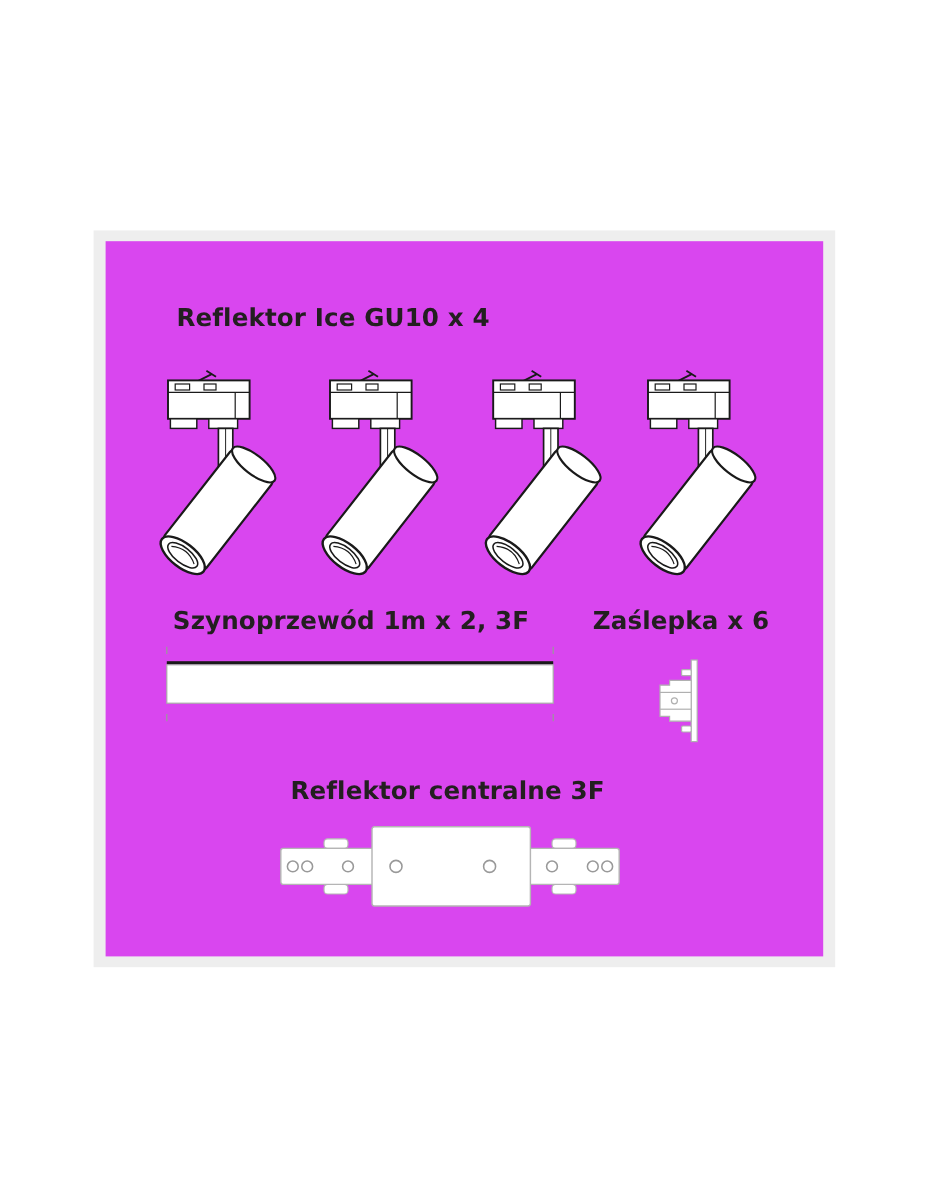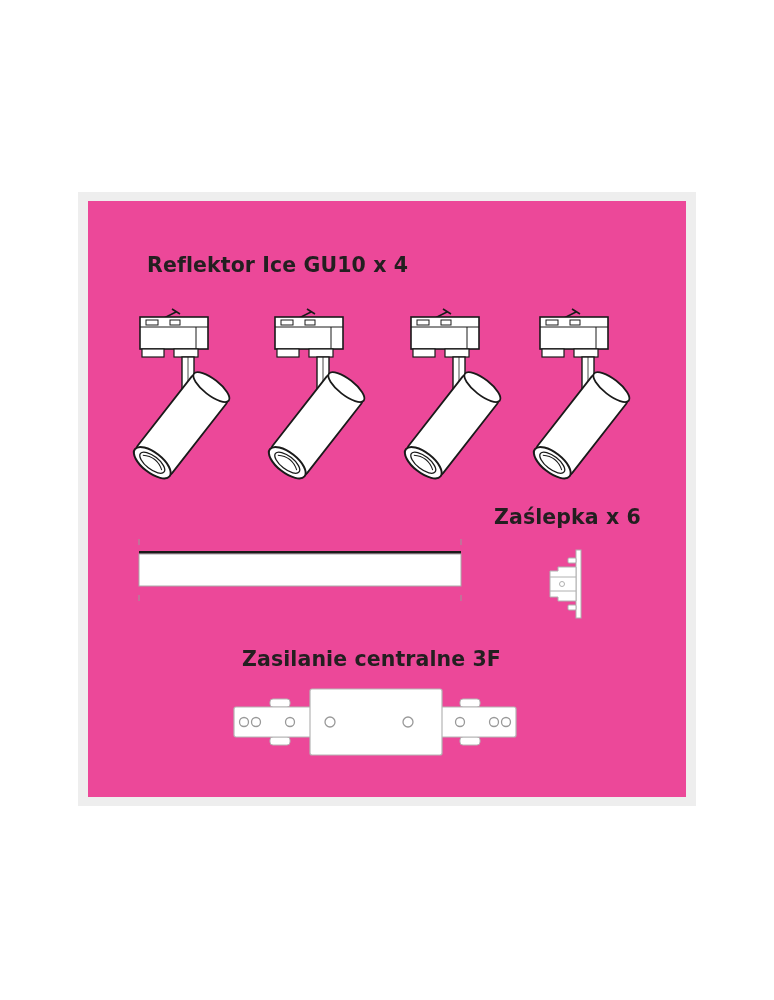--- a/index.html
+++ b/index.html
@@ -1,18 +1,18 @@
 <!DOCTYPE html>
 <html><head>
 <meta charset="utf-8">
 <style>
   html,body{margin:0;padding:0;background:#ffffff;}
   body{width:774px;height:1000px;position:relative;overflow:hidden;font-family:"DejaVu Sans","Liberation Sans",sans-serif;}
   .frame{position:absolute;left:78px;top:192px;width:618px;height:614px;background:#eeeeee;}
-  .panel{position:absolute;left:10px;top:9px;width:598px;height:596px;background:#ec4899;}
+  .panel{position:absolute;left:10px;top:9px;width:598px;height:596px;background:#d946ef;}
   .label{position:absolute;color:#231f20;font-size:20.5px;font-weight:bold;white-space:nowrap;letter-spacing:0.1px;}
   .abs{position:absolute;}
   svg{display:block;overflow:visible;}
 </style>
 </head>
 <body>
 
 <div class="frame">
   <div class="panel">
 
@@ -42,20 +42,21 @@
             <path d="M-12 58 Q0 50 12 58" fill="none" stroke="#1a1a1a" stroke-width="1"></path>
           </g>
         </g>
       </defs>
       <use href="#spot" x="0" y="0"></use>
       <use href="#spot" x="135" y="0"></use>
       <use href="#spot" x="271" y="0"></use>
       <use href="#spot" x="400" y="0"></use>
     </svg>
 
+    <div class="label" style="left:56px;top:304px;">Szynoprzewód 1m x 2, 3F</div>
 
     <svg class="abs" style="left:50px;top:338px;" width="326" height="66" viewBox="0 0 326 66">
       <line x1="1" y1="0" x2="1" y2="6" stroke="#9a9a9a" stroke-width="1"></line>
       <line x1="323" y1="0" x2="323" y2="6" stroke="#9a9a9a" stroke-width="1"></line>
       <rect x="1" y="12" width="322" height="2.8" fill="#1a1a1a"></rect>
       <rect x="1" y="15" width="322" height="32" fill="#ffffff" stroke="#aaaaaa" stroke-width="1"></rect>
       <line x1="1" y1="56" x2="1" y2="62" stroke="#9a9a9a" stroke-width="1"></line>
       <line x1="323" y1="56" x2="323" y2="62" stroke="#9a9a9a" stroke-width="1"></line>
     </svg>
 
@@ -64,21 +65,21 @@
     <svg class="abs" style="left:458px;top:348px;" width="44" height="72" viewBox="0 0 44 72">
       <rect x="30" y="1" width="5" height="68" fill="#fff" stroke="#b0b0b0" stroke-width="1"></rect>
       <rect x="22" y="9" width="8" height="5" rx="1" fill="#fff" stroke="#b0b0b0" stroke-width="1"></rect>
       <rect x="22" y="56" width="8" height="5" rx="1" fill="#fff" stroke="#b0b0b0" stroke-width="1"></rect>
       <path d="M4 22 L12 22 L12 18 L30 18 L30 52 L12 52 L12 48 L4 48 Z" fill="#fff" stroke="#b0b0b0" stroke-width="1"></path>
       <line x1="4" y1="28" x2="30" y2="28" stroke="#b0b0b0" stroke-width="1"></line>
       <line x1="4" y1="42" x2="30" y2="42" stroke="#b0b0b0" stroke-width="1"></line>
       <circle cx="16" cy="35" r="2.5" fill="none" stroke="#b0b0b0" stroke-width="1"></circle>
     </svg>
 
-    <div class="label" style="left:154px;top:446px;">Zasilanie centralne 3F</div>
+    <div class="label" style="left:154px;top:446px;">Reflektor centralne 3F</div>
 
     <svg class="abs" style="left:144px;top:486px;" width="286" height="70" viewBox="0 0 286 70">
 
       <rect x="38" y="12" width="20" height="8" rx="3" fill="#fff" stroke="#b5b5b5" stroke-width="1"></rect>
       <rect x="38" y="50" width="20" height="8" rx="3" fill="#fff" stroke="#b5b5b5" stroke-width="1"></rect>
       <rect x="2" y="20" width="84" height="30" rx="2" fill="#fff" stroke="#b5b5b5" stroke-width="1.2"></rect>
       <circle cx="12" cy="35" r="4.5" fill="none" stroke="#999" stroke-width="1.3"></circle>
       <circle cx="24" cy="35" r="4.5" fill="none" stroke="#999" stroke-width="1.3"></circle>
       <circle cx="58" cy="35" r="4.5" fill="none" stroke="#999" stroke-width="1.3"></circle>
 

